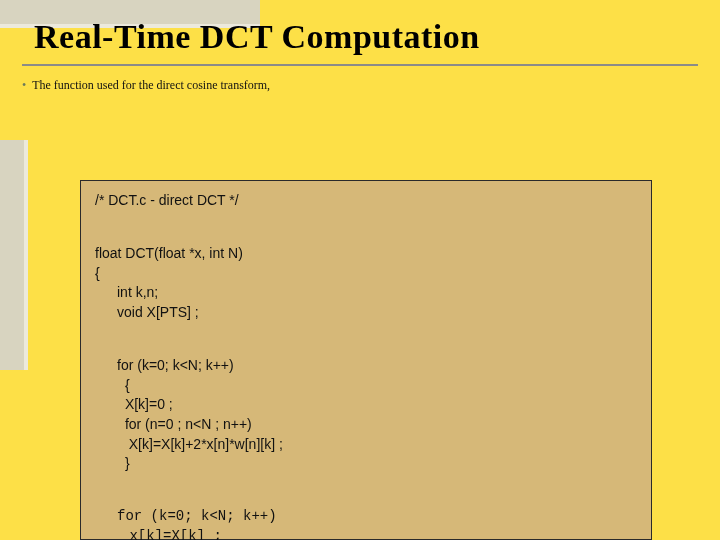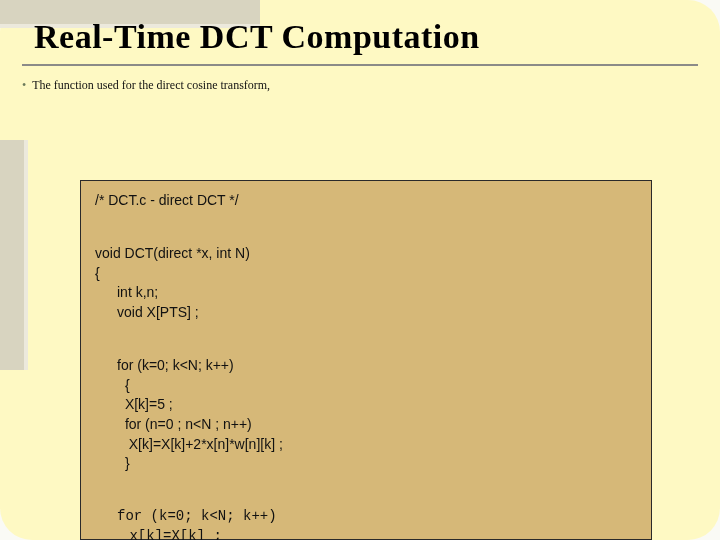--- a/index.html
+++ b/index.html
@@ -6,22 +6,21 @@
   html, body { width: 720px; height: 540px; overflow: hidden; }
   body {
     font-family: Georgia, 'Times New Roman', serif;
     background: #fafaf5;
     position: relative;
   }
   .slide {
     width: 720px;
     height: 540px;
     position: relative;
-    background: #fef9c3;
-    border-radius: 32px;
+    background: #fde047;
   }
   .top-accent {
     position: absolute;
     top: 0; left: 0;
     width: 260px; height: 24px;
     background: #d8d4c0;
   }
   .top-accent-thin {
     position: absolute;
     top: 24px; left: 0;
@@ -113,29 +112,29 @@
   </div>
 
   <div class="left-stripe"></div>
   <div class="left-stripe2"></div>
 
   <div class="code-box">
 
     <div class="code-block">/* DCT.c - direct DCT */</div>
 
     <div class="code-block">
-<span>void DCT(direct *x, int N)</span>
+<span>float DCT(float *x, int N)</span>
 <span>{</span>
 <span class="indent1">int k,n;</span>
 <span class="indent1">void X[PTS] ;</span></div>
 
     <div class="code-block">
 <span class="indent1">for (k=0; k&lt;N; k++)</span>
 <span class="indent1b"> {</span>
-<span class="indent1b"> X[k]=5 ;</span>
+<span class="indent1b"> X[k]=0 ;</span>
 <span class="indent1b"> for (n=0 ; n&lt;N ; n++)</span>
 <span class="indent1b">  X[k]=X[k]+2*x[n]*w[n][k] ;</span>
 <span class="indent1b"> }</span></div>
 
     <div class="code-block">
 <span class="indent1">for (k=0; k&lt;N; k++)</span>
 <span class="indent1b"> x[k]=X[k] ;</span>
 <span>}</span></div>
 
   </div>

